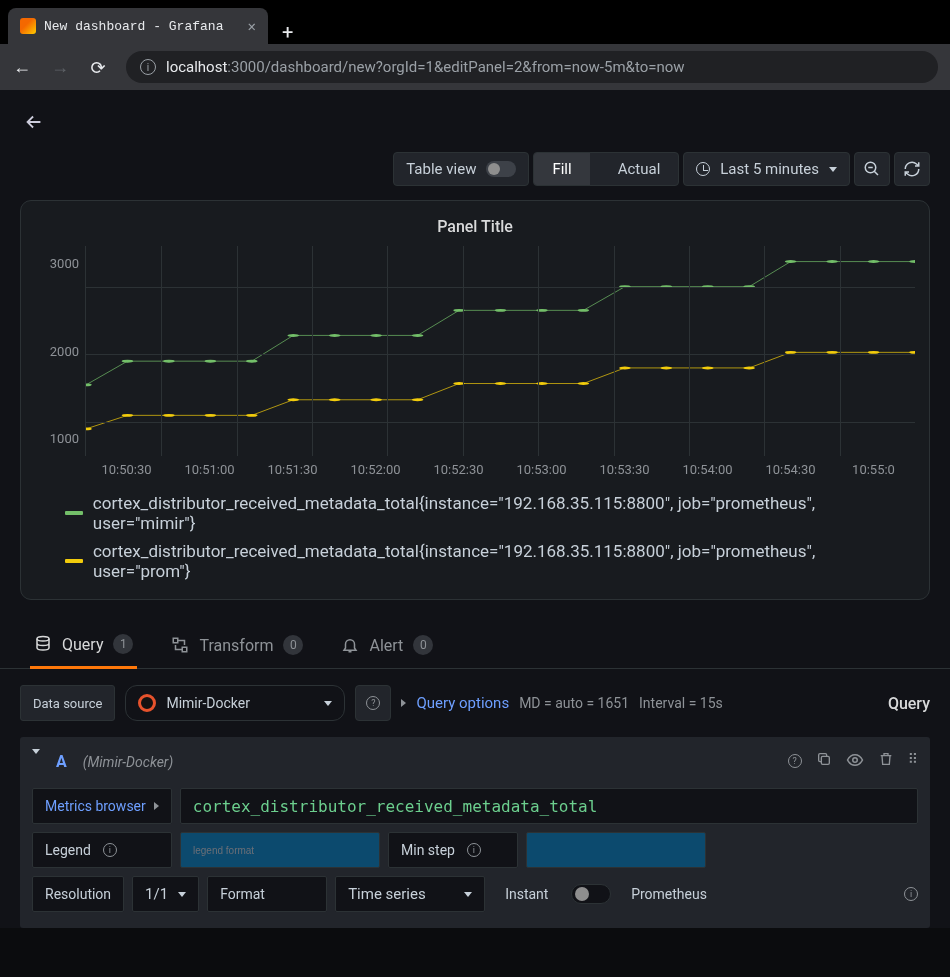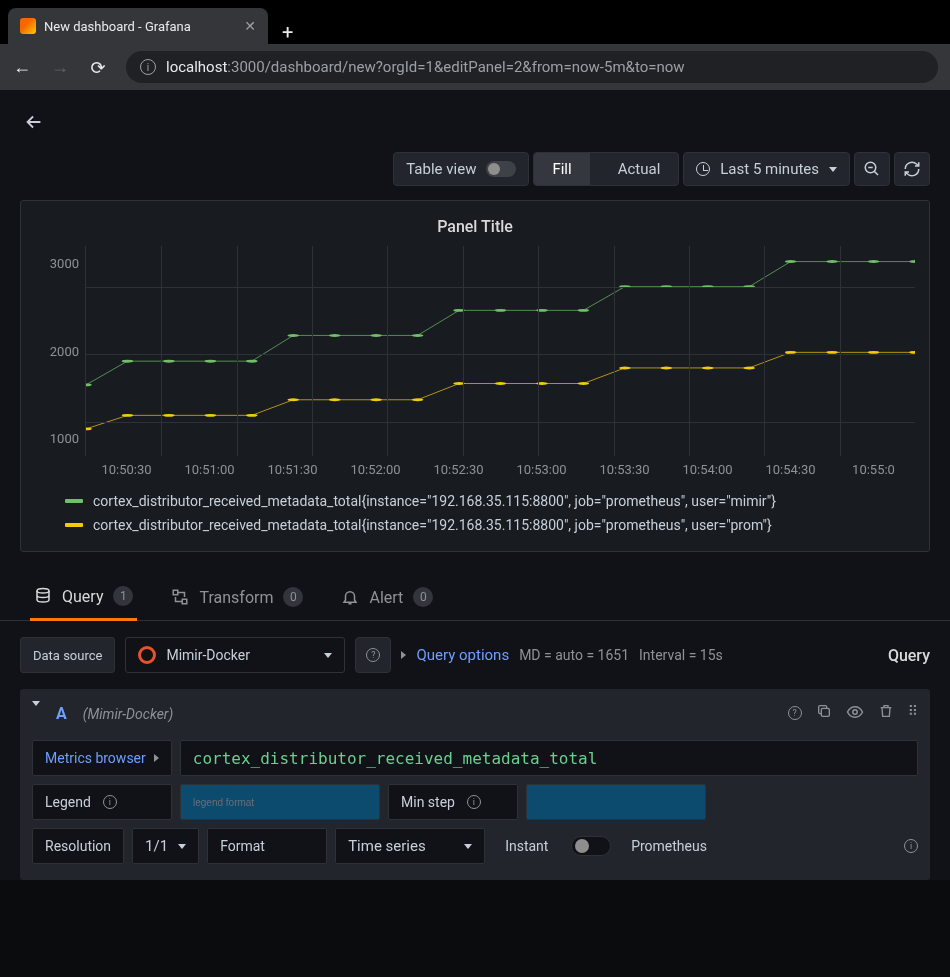--- a/index.html
+++ b/index.html
@@ -24,20 +24,21 @@
     display: flex; align-items: center;
     height: 36px;
     background: #35363a;
     border-radius: 8px 8px 0 0;
     padding: 0 12px;
     margin-left: 8px;
     gap: 8px;
     font-size: 13px;
     color: #e8eaed;
     min-width: 260px;
+    font-family: Liberation Mono, monospace;
   }
   .tab .grafana-logo {
     width: 16px; height: 16px;
     background: linear-gradient(135deg, #f46800 40%, #ffcc00 100%);
     border-radius: 3px;
   }
   .tab .close { margin-left: auto; color: #9aa0a6; font-size: 14px; cursor: pointer; }
   .newtab { color: #e8eaed; font-size: 20px; padding: 0 14px; cursor: pointer; }
 
   .addr-bar {
@@ -146,21 +147,21 @@
     content: ""; position: absolute; width: 4px; height: 5px;
     border-left: 1.5px solid #c7d0d9; border-bottom: 1.5px solid #c7d0d9;
     left: 6px; top: 2px;
   }
 
   
   .panel {
     margin: 0 20px;
     background: #181b1f;
     border: 1px solid #2c3235;
-    border-radius: 3px;
+    border-radius: 11px;
     padding: 10px 14px 14px 14px;
   }
   .panel-title {
     text-align: center; font-size: 16px; color: #d8d9da;
     padding: 6px 0 10px 0; font-weight: 500;
   }
   .chart-area {
     display: flex; height: 210px;
   }
   .y-axis {
@@ -179,21 +180,21 @@
   .plot svg { position: absolute; inset: 0; width: 100%; height: 100%; }
 
   .x-axis {
     display: flex;
     padding-left: 50px;
     color: #8e9297; font-size: 13px;
     margin-top: 6px;
   }
   .x-tick { flex: 1; text-align: center; white-space: nowrap; }
 
-  .legend { padding: 12px 0 0 30px; font-size: 14px; color: #c7d0d9; }
+  .legend { padding: 12px 0 0 30px; font-size: 17px; color: #c7d0d9; }
   .legend-row { display: flex; align-items: center; gap: 10px; padding: 4px 0; }
   .legend-swatch { width: 18px; height: 4px; border-radius: 1px; }
 
   
   .tabs-row {
     display: flex; align-items: center;
     padding: 24px 20px 0 30px;
     gap: 30px;
     border-bottom: 1px solid #2c3235;
   }
@@ -221,21 +222,21 @@
   }
   .ds-label {
     background: #22252b; border: 1px solid #2c3235;
     height: 36px; display: flex; align-items: center;
     padding: 0 12px; border-radius: 3px;
     font-size: 13px;
   }
   .ds-select {
     background: #111217; border: 1px solid #2c3235;
     height: 36px; display: flex; align-items: center;
-    padding: 0 12px; border-radius: 3px; gap: 10px;
+    padding: 0 12px; border-radius: 12px; gap: 10px;
     min-width: 220px; cursor: pointer;
   }
   .ds-dot {
     width: 18px; height: 18px; border-radius: 50%;
     background: #111; border: 3px solid #e6522c;
   }
   .qopt { color: #6e9fff; cursor: pointer; font-size: 15px; }
   .chev-right {
     width: 0; height: 0;
     border-top: 4px solid transparent;

